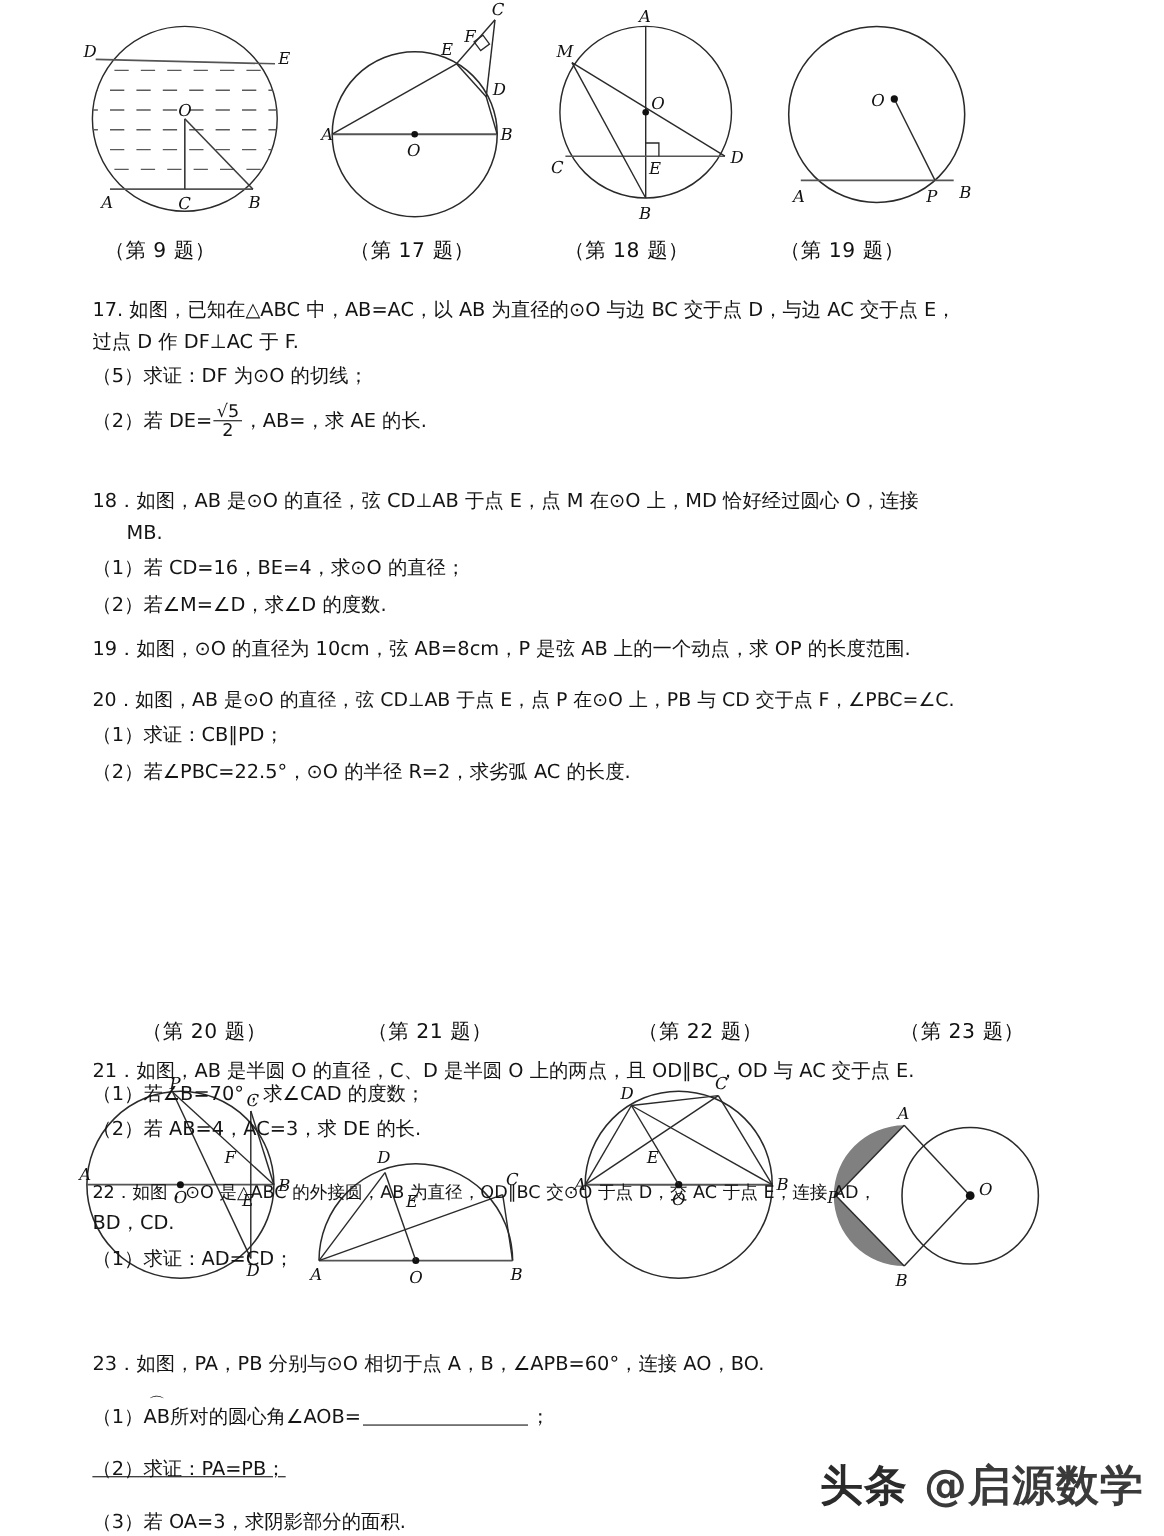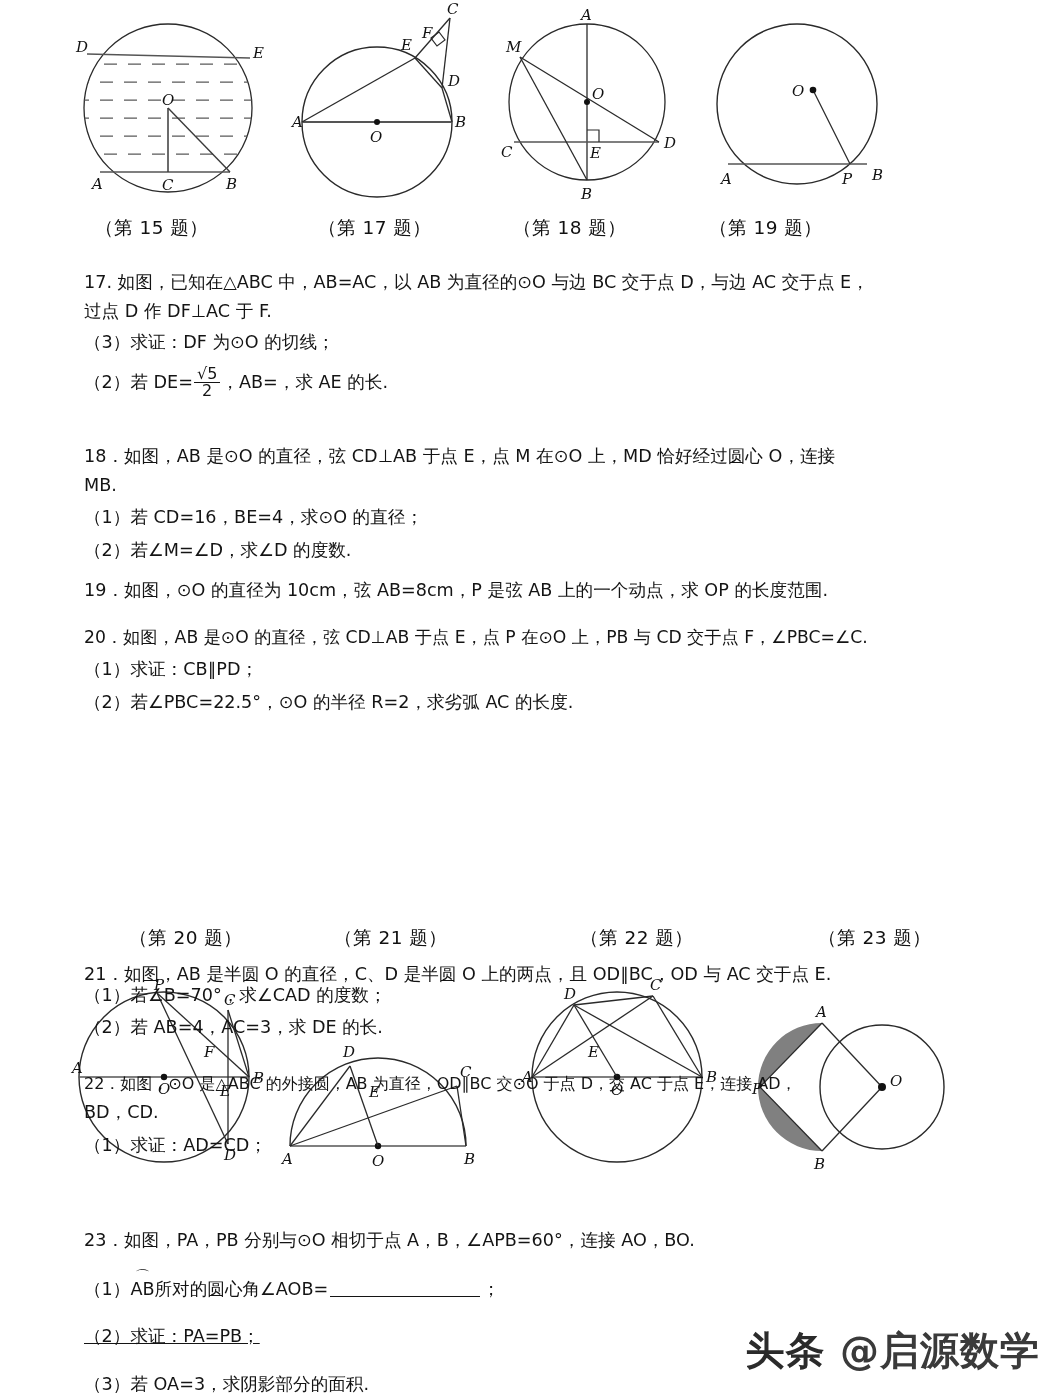--- a/index.html
+++ b/index.html
@@ -183,38 +183,38 @@
         <circle cx="113" cy="76" r="3.3" fill="#111"></circle>
         <text class="lbl" x="92" y="82">O</text>
         <text class="lbl" x="21" y="170">A</text>
         <text class="lbl" x="142" y="170">P</text>
         <text class="lbl" x="172" y="166">B</text>
       </svg>
     </div>
   </div>
 
   <div class="cap-row">
-    <span class="cap" style="left:95px;  top:0;">（第 15 题）</span>
+    <span class="cap" style="left:95px;  top:0;">（第 9 题）</span>
     <span class="cap" style="left:318px; top:0;">（第 17 题）</span>
     <span class="cap" style="left:513px; top:0;">（第 18 题）</span>
     <span class="cap" style="left:709px; top:0;">（第 19 题）</span>
   </div>
 
   <div class="tblock" style="top:274px;">
     <div class="line" style="margin-bottom:11px;">17. 如图，已知在△ABC 中，AB=AC，以 AB 为直径的⊙O 与边 BC 交于点 D，与边 AC 交于点 E，</div>
     <div class="line" style="margin-bottom:14px;">过点 D 作 DF⊥AC 于 F.</div>
-    <div class="line" style="margin-bottom:16px;">（3）求证：DF 为⊙O 的切线；</div>
+    <div class="line" style="margin-bottom:16px;">（5）求证：DF 为⊙O 的切线；</div>
     <div class="line">
       <span class="ltxt">（2）若 DE=</span><span class="frac"><span class="num">√5</span><span class="den">2</span></span><span class="ltxt">，AB=，求 AE 的长.</span>
     </div>
   </div>
 
   <div class="tblock" style="top:448px;">
     <div class="line" style="margin-bottom:11px;">18．如图，AB 是⊙O 的直径，弦 CD⊥AB 于点 E，点 M 在⊙O 上，MD 恰好经过圆心 O，连接</div>
-    <div class="line" style="margin-bottom:15px;">MB.</div>
+    <div class="line" style="margin-bottom:15px;margin-left:31px;">MB.</div>
     <div class="line" style="margin-bottom:15px;">（1）若 CD=16，BE=4，求⊙O 的直径；</div>
     <div class="line">（2）若∠M=∠D，求∠D 的度数.</div>
   </div>
 
   <div class="tblock" style="top:582px;">
     <div class="line">19．如图，⊙O 的直径为 10cm，弦 AB=8cm，P 是弦 AB 上的一个动点，求 OP 的长度范围.</div>
   </div>
 
   <div class="tblock" style="top:629px;">
     <div class="line" style="margin-bottom:15px; font-size:17.2px;">20．如图，AB 是⊙O 的直径，弦 CD⊥AB 于点 E，点 P 在⊙O 上，PB 与 CD 交于点 F，∠PBC=∠C.</div>

